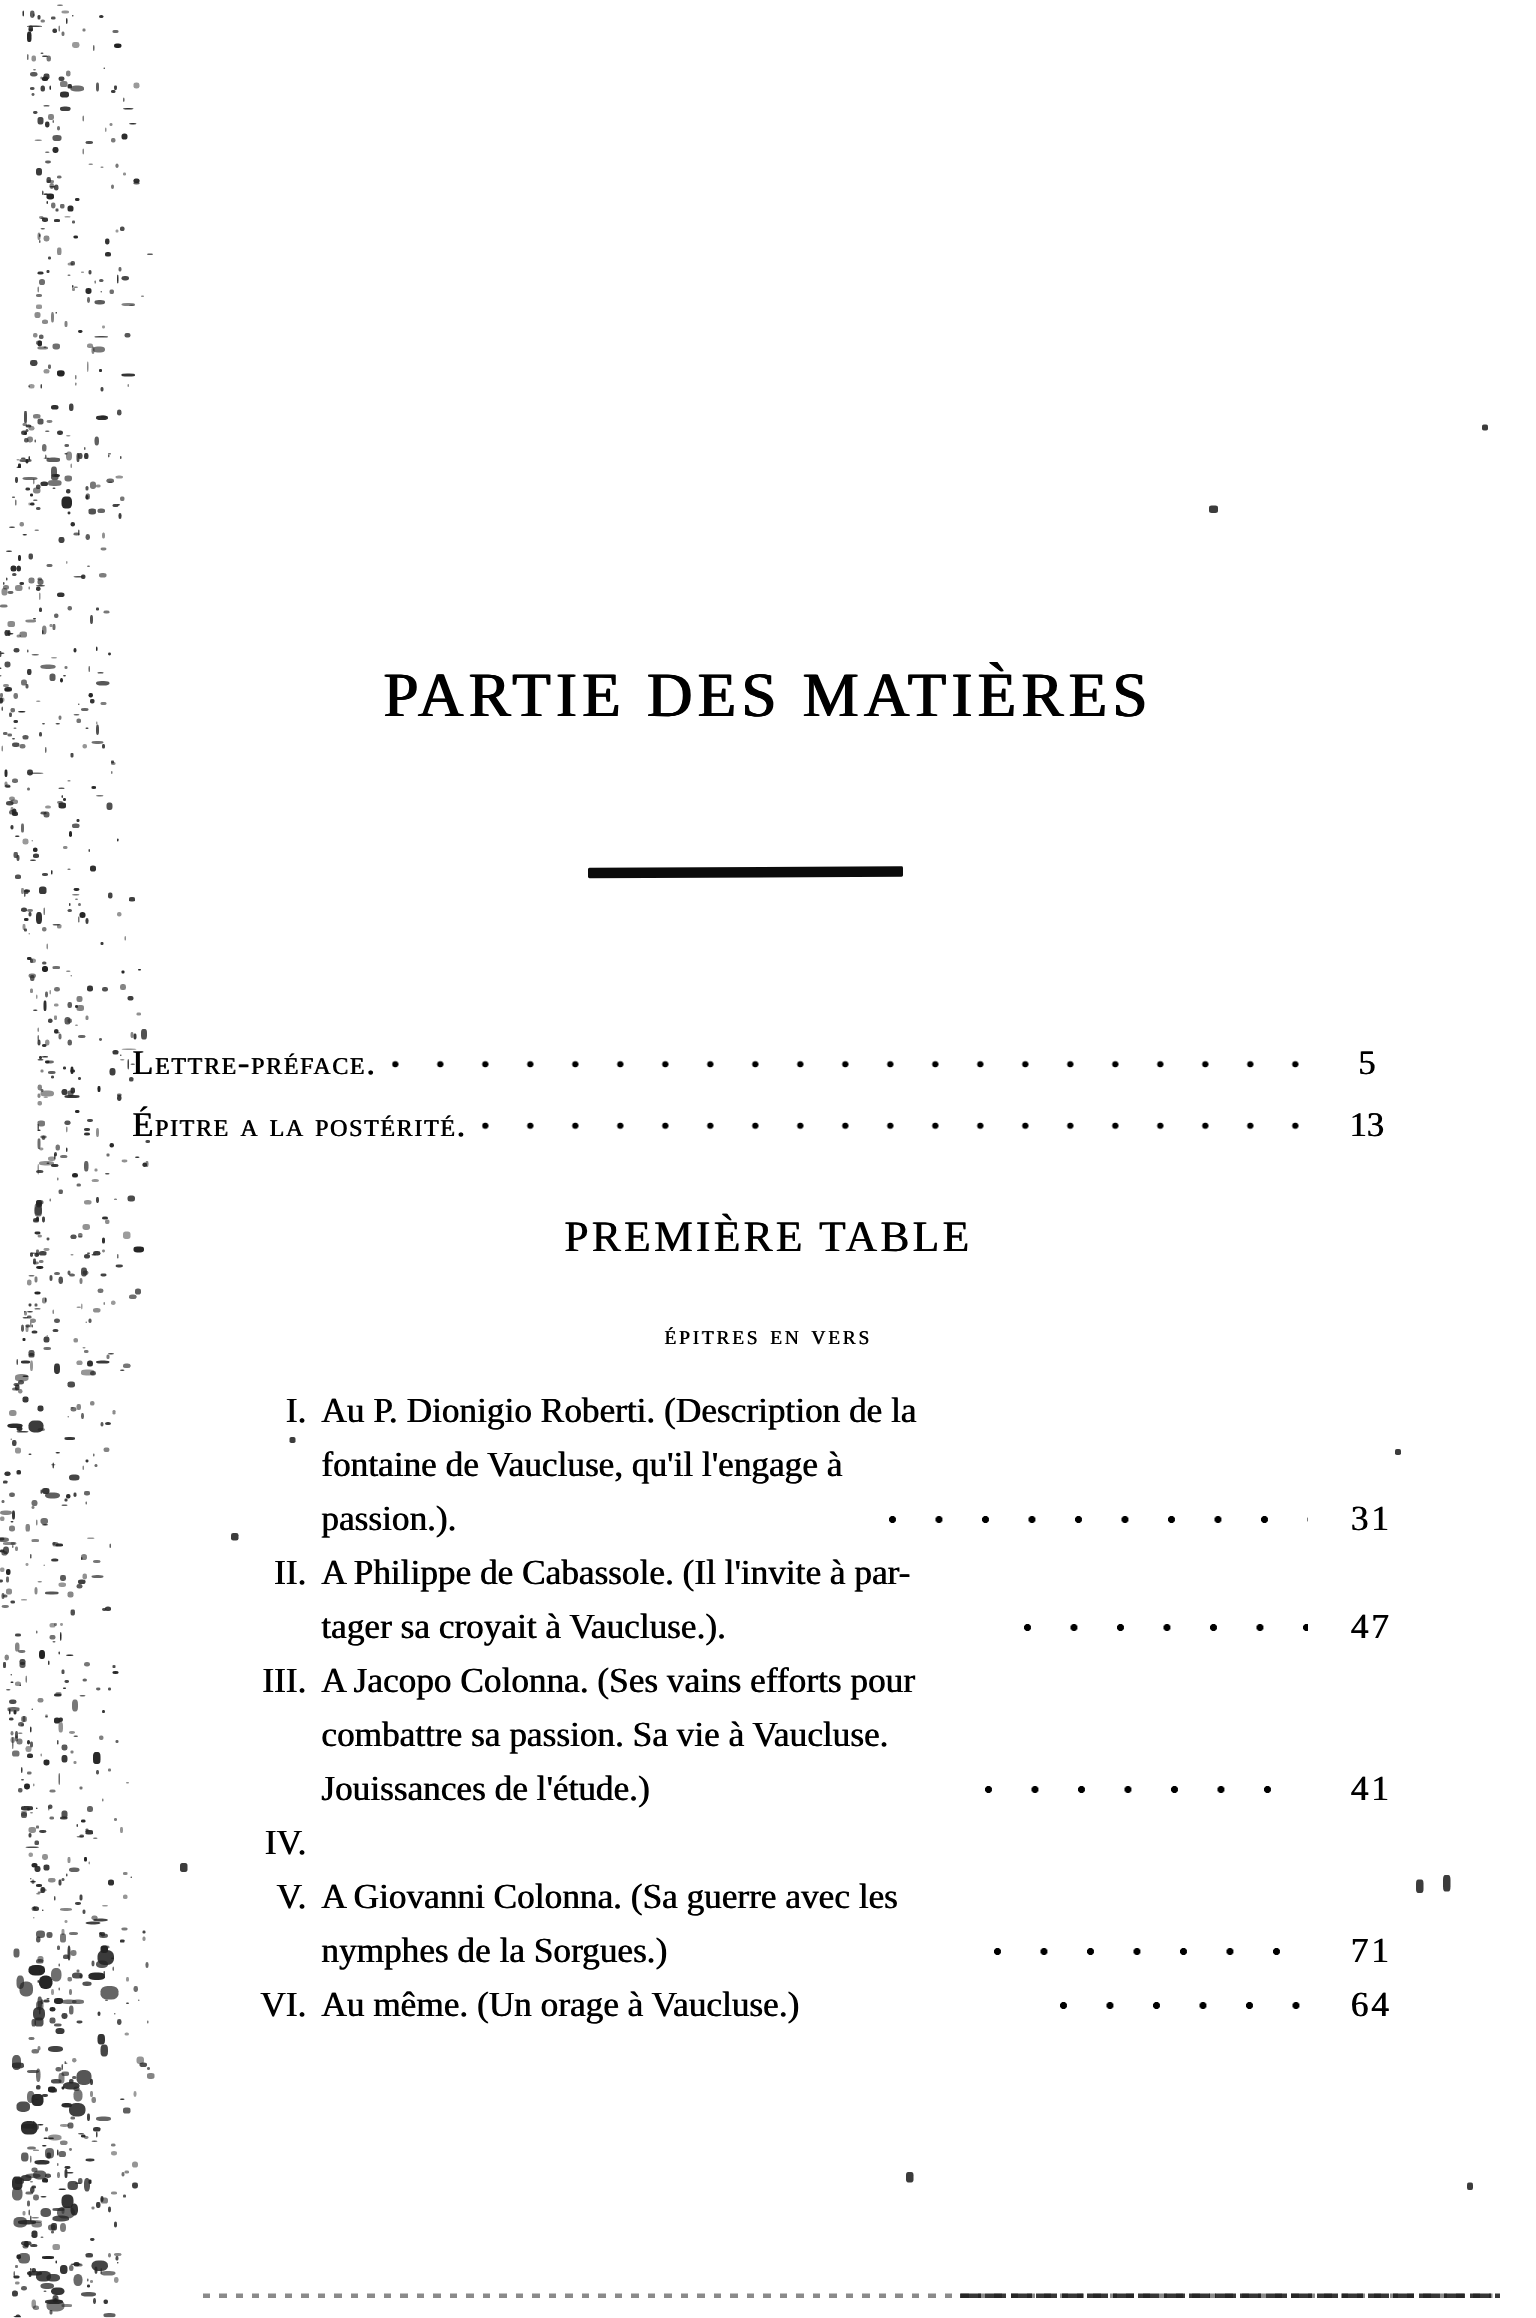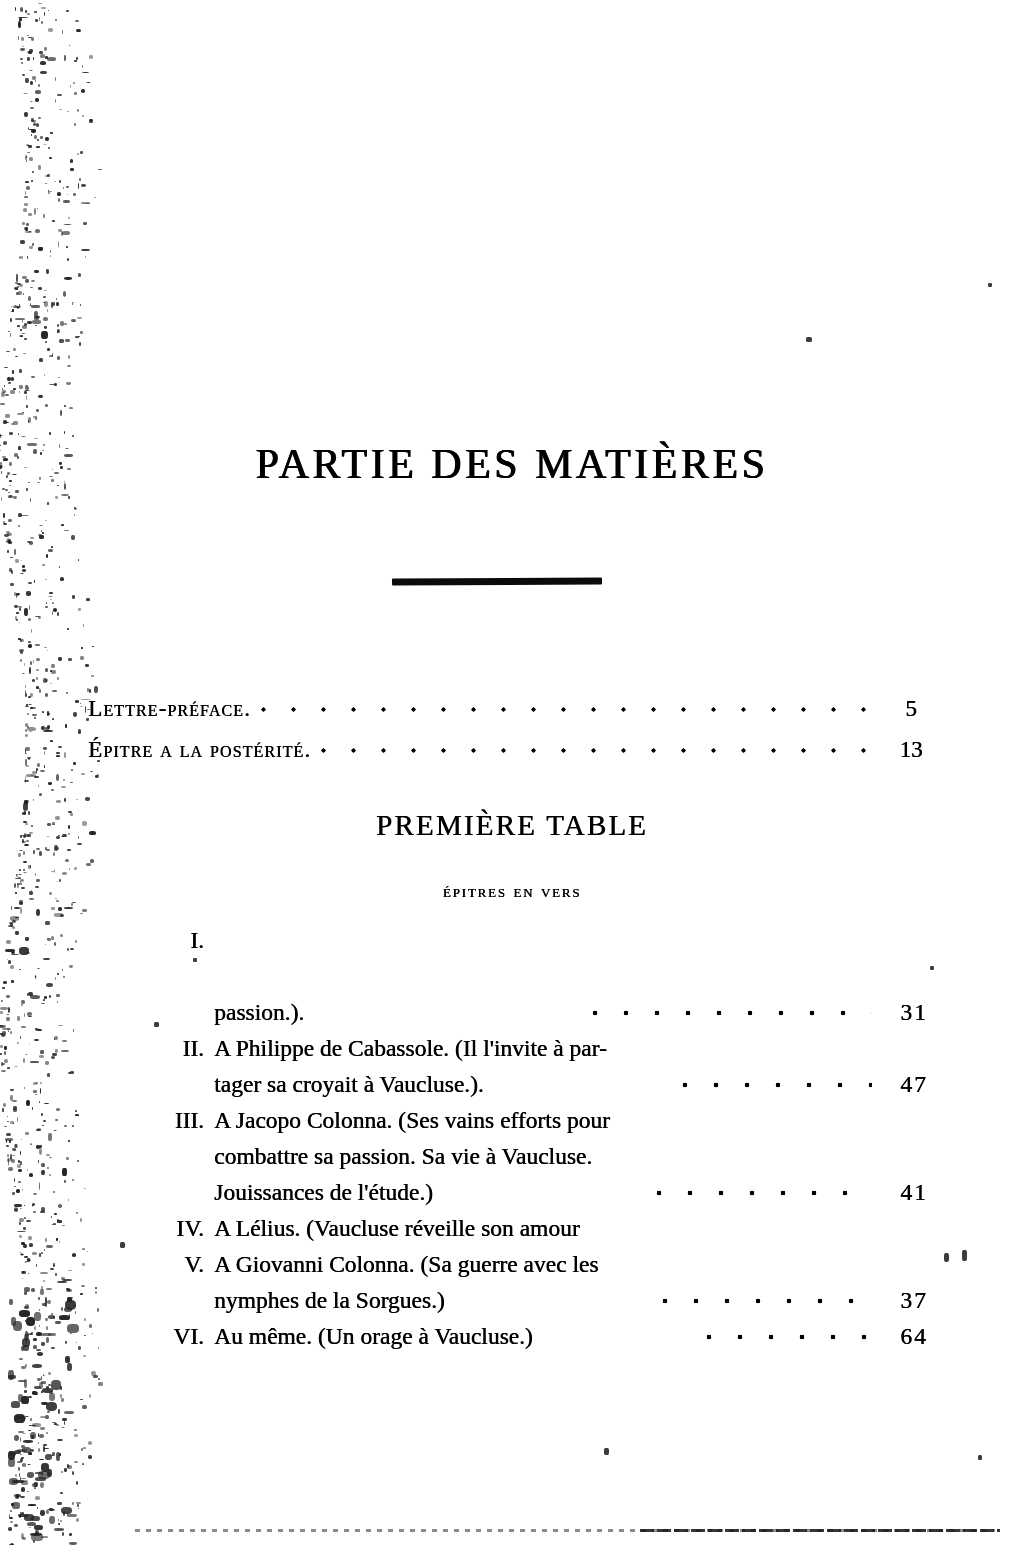--- a/index.html
+++ b/index.html
@@ -1479,25 +1479,27 @@
       </div>
     </div>
 
   <div class="part-title">PREMIÈRE TABLE</div>
   <div class="part-subtitle">épitres en vers</div>
 
   <div class="toc-list" id="toc-list">
       <div class="toc-entry">
         <div class="toc-line">
           <span class="numeral">I.</span>
+          <span class="entry-text">Au P. Dionigio Roberti. (Description de la</span>
           <span class="leader none"></span>
           <span class="page-num empty"></span>
         </div>
         <div class="toc-line cont">
           <span class="numeral">I.</span>
+          <span class="entry-text">fontaine de Vaucluse, qu'il l'engage à</span>
           <span class="leader none"></span>
           <span class="page-num empty"></span>
         </div>
         <div class="toc-line cont">
           <span class="numeral">I.</span>
           <span class="entry-text">passion.).</span>
           <span class="leader"></span>
           <span class="page-num">31</span>
         </div>
       </div>
@@ -1531,37 +1533,36 @@
         <div class="toc-line cont">
           <span class="numeral">III.</span>
           <span class="entry-text">Jouissances de l'étude.)</span>
           <span class="leader"></span>
           <span class="page-num">41</span>
         </div>
       </div>
       <div class="toc-entry">
         <div class="toc-line">
           <span class="numeral">IV.</span>
-          <span class="entry-text">A Lélius. (Vaucluse réveille son amour</span>
           <span class="leader none"></span>
           <span class="page-num empty"></span>
         </div>
       </div>
       <div class="toc-entry">
         <div class="toc-line">
           <span class="numeral">V.</span>
           <span class="entry-text">A Giovanni Colonna. (Sa  guerre avec les</span>
           <span class="leader none"></span>
           <span class="page-num empty"></span>
         </div>
         <div class="toc-line cont">
           <span class="numeral">V.</span>
           <span class="entry-text">nymphes de la Sorgues.)</span>
           <span class="leader"></span>
-          <span class="page-num">37</span>
+          <span class="page-num">71</span>
         </div>
       </div>
       <div class="toc-entry">
         <div class="toc-line">
           <span class="numeral">VI.</span>
           <span class="entry-text">Au même. (Un orage à Vaucluse.)</span>
           <span class="leader"></span>
           <span class="page-num">64</span>
         </div>
       </div>

